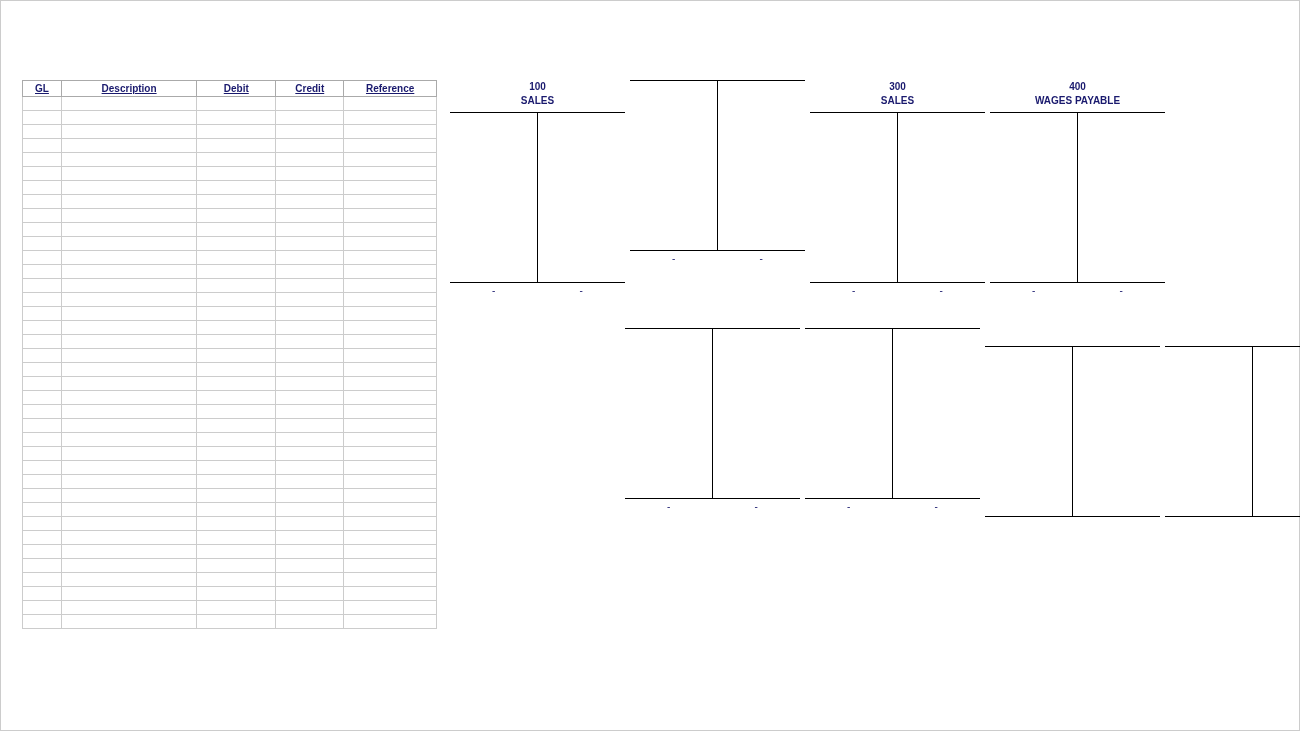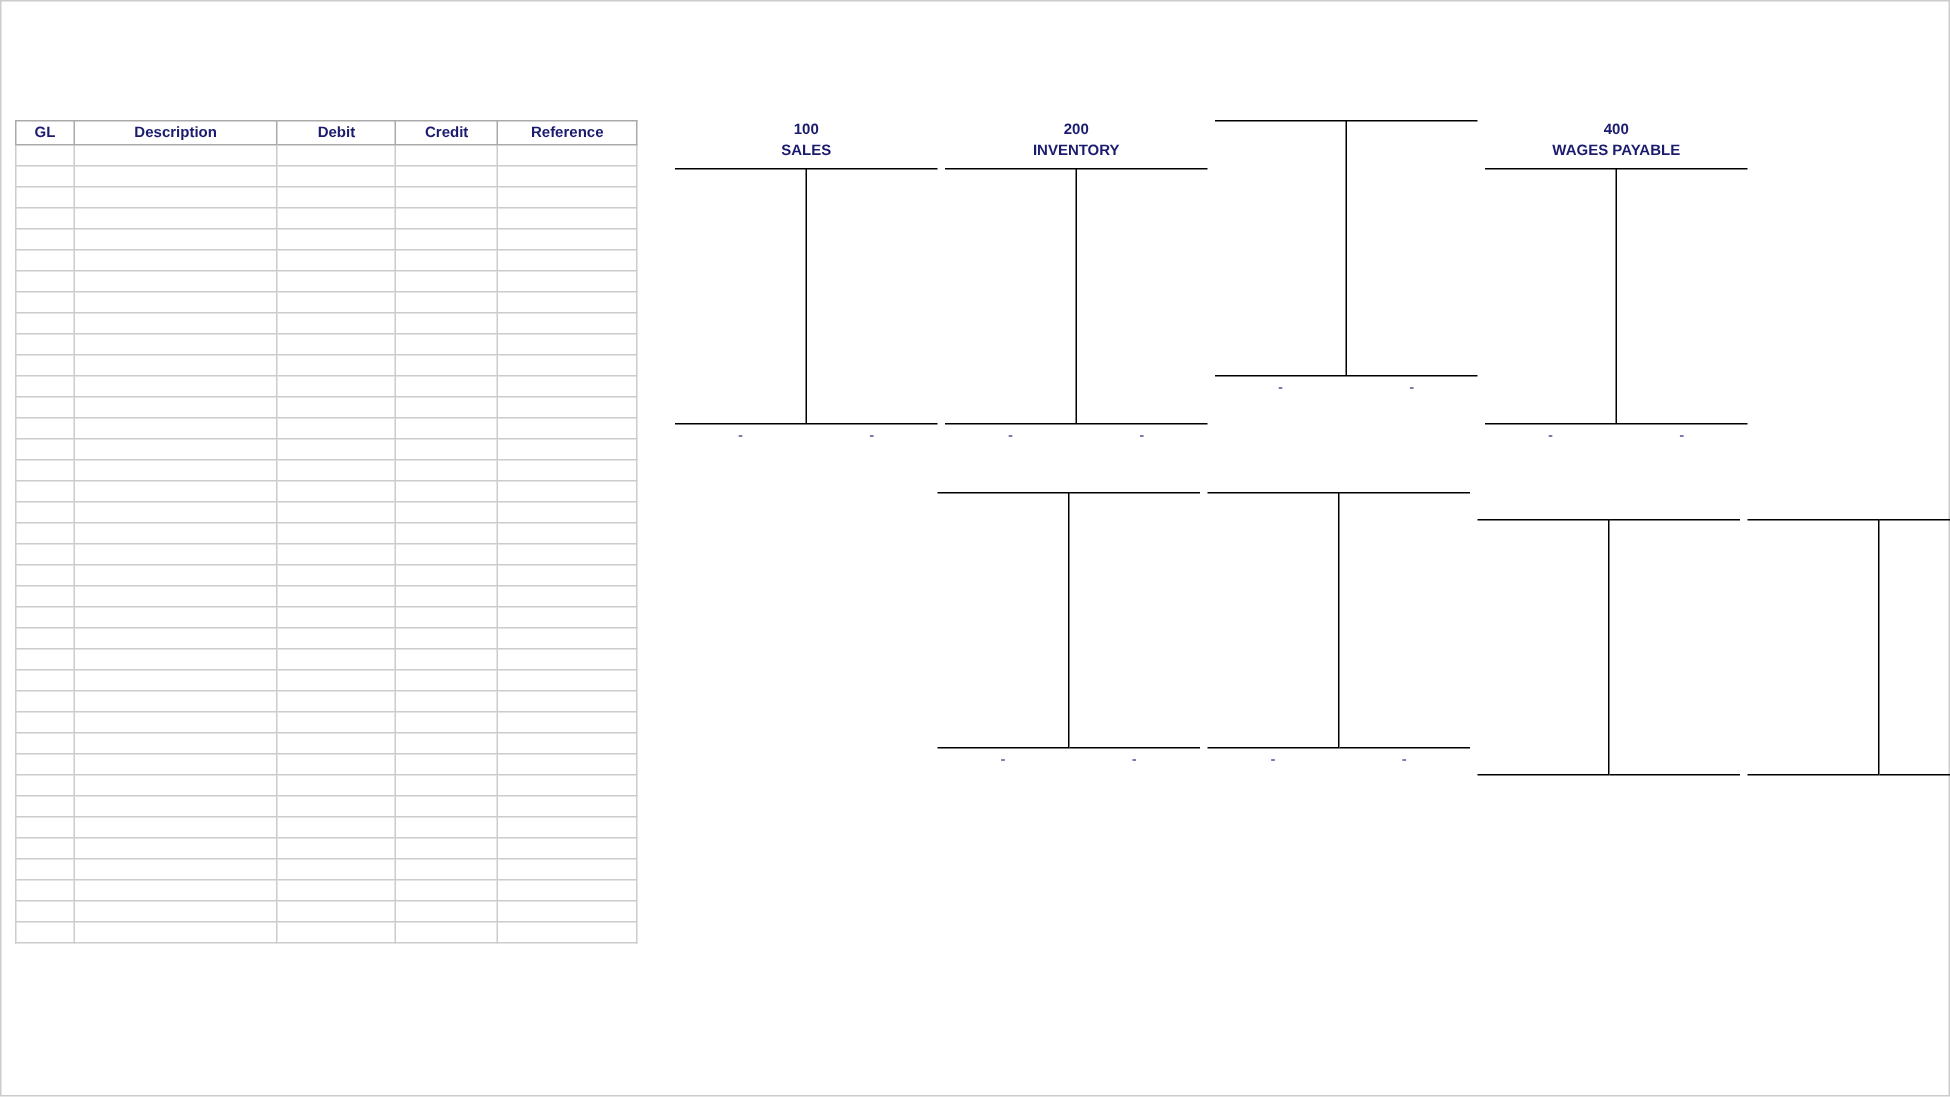--- a/index.html
+++ b/index.html
@@ -18,21 +18,22 @@
       flex-direction: row;
       width: 1300px;
       height: 731px;
       padding: 80px 0 0 0;
     }
 
     
     .journal-table-container {
       width: 430px;
       flex-shrink: 0;
-      padding-left: 10px;
+      padding-left: 22px;
+      text-decoration: underline;
     }
 
     .journal-table {
       width: 415px;
       border-collapse: collapse;
       font-size: 10px;
       color: #1a1a6e;
       font-weight: bold;
     }
 
@@ -509,37 +510,37 @@
             <div class="t-right-col"></div>
           </div>
           <div class="t-total-row">
             <div class="t-total-left">-</div>
             <div class="t-total-right">-</div>
           </div>
         </div>
       </div>
 
       <div class="t-account-wrapper">
-        <div class="t-account-title">
-          <div>200</div>
-          <div>INVENTORY</div>
-        </div>
         <div class="t-account">
           <div class="t-account-lines">
             <div class="t-left-col"></div>
             <div class="t-right-col"></div>
           </div>
           <div class="t-total-row">
             <div class="t-total-left">-</div>
             <div class="t-total-right">-</div>
           </div>
         </div>
       </div>
 
       <div class="t-account-wrapper">
+        <div class="t-account-title">
+          <div>300</div>
+          <div>SALES</div>
+        </div>
         <div class="t-account">
           <div class="t-account-lines">
             <div class="t-left-col"></div>
             <div class="t-right-col"></div>
           </div>
           <div class="t-total-row">
             <div class="t-total-left">-</div>
             <div class="t-total-right">-</div>
           </div>
         </div>

